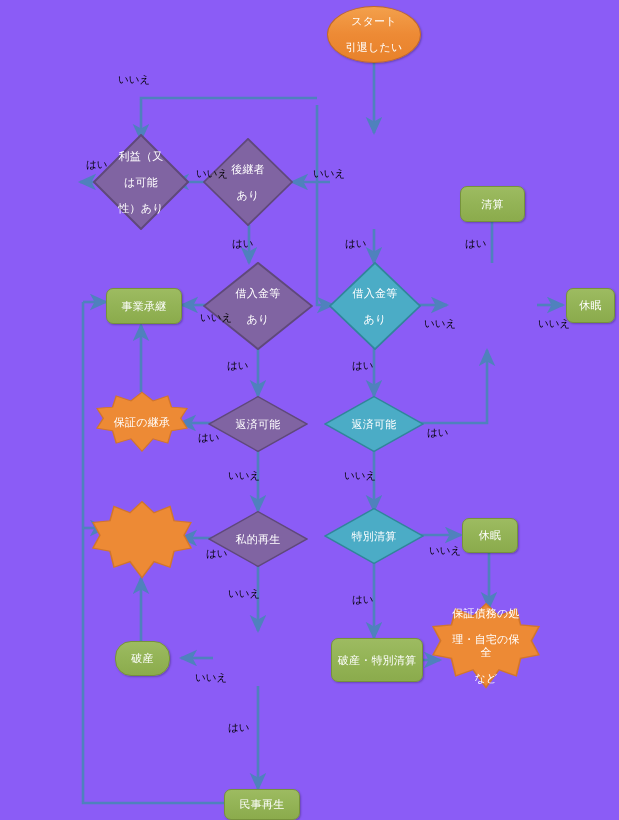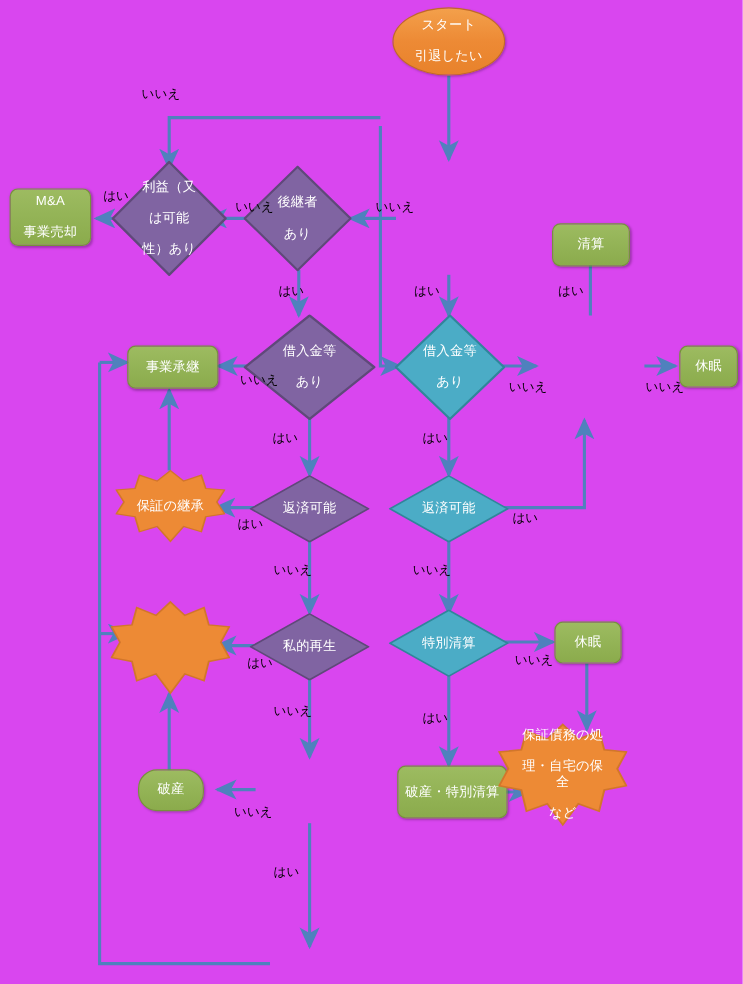--- a/index.html
+++ b/index.html
@@ -1,18 +1,18 @@
 <!DOCTYPE html>
 <html><head>
 <meta charset="utf-8">
 <style>
   html,body{margin:0;padding:0;background:#ffffff;}
   body{width:619px;height:820px;overflow:hidden;
        font-family:"Liberation Sans","DejaVu Sans",sans-serif;}
-  #canvas{position:relative;width:619px;height:820px;background:#d946ef;}
+  #canvas{position:relative;width:619px;height:820px;background:#8b5cf6;}
   svg#edges{position:absolute;left:0;top:0;width:619px;height:820px;}
 
   .node{position:absolute;box-sizing:border-box;display:flex;
         align-items:center;justify-content:center;text-align:center;
         color:#ffffff;font-size:11px;line-height:13px;
         letter-spacing:.2px;}
   .node span{display:block;padding:0 2px;}
 
   
   .rect{border-radius:7px;border:1.6px solid #76923C;
@@ -113,23 +113,20 @@
     <g fill="none" stroke="#4F81BD" stroke-width="2.6">
 
       <path d="M225,803 L83,803 L83,302"></path>
     </g>
   </svg>
 
   <div class="node ellipse" style="left:327px;top:6px;width:94px;height:57px;">
     <span><span>スタート</span><br><span>引退したい</span></span>
   </div>
 
-  <div class="node rect" style="left:8px;top:157px;width:68px;height:48px;">
-    <span><span>M&amp;A</span><br><span>事業売却</span></span>
-  </div>
 
   <div class="node diamond" style="left:93px;top:134px;width:96px;height:96px;">
     <svg class="dshape" viewBox="0 0 100 100" preserveAspectRatio="none">
       <polygon points="50,1 99,50 50,99 1,50" fill="#8064A2" stroke="#5F497A" stroke-width="2"></polygon>
     </svg>
     <span class="dlabel"><span>利益（又</span><br><span>は可能</span><br><span>性）あり</span></span>
   </div>
 
   <div class="node diamond" style="left:203px;top:138px;width:90px;height:88px;">
     <svg class="dshape" viewBox="0 0 100 100" preserveAspectRatio="none">
@@ -213,27 +210,30 @@
 
   <div class="node rect" style="left:115px;top:641px;width:55px;height:35px;border-radius:16px;">
     <span>破産</span>
   </div>
 
 
   <div class="node rect" style="left:331px;top:638px;width:92px;height:44px;">
     <span>破産・特別清算</span>
   </div>
 
-  <div class="node star" style="left:415px;top:602px;width:108px;height:88px;">
+  <div class="node star" style="left:432px;top:602px;width:108px;height:88px;">
     <svg class="sshape" viewBox="0 0 100 100" preserveAspectRatio="none">
       <polygon fill="#ED8A35" stroke="#D2762B" stroke-width="1.5" points="50,2 62,16 78,8 82,26 99,28 92,44 99,60 82,64 78,84 62,77 50,97 38,77 22,84 18,64 1,60 8,44 1,28 18,26 22,8 38,16"></polygon>
     </svg>
     <span class="slabel"><span>保証債務の処</span><br><span>理・自宅の保全</span><br><span>など</span></span>
   </div>
 
+  <div class="node rect" style="left:224px;top:789px;width:76px;height:31px;">
+    <span>民事再生</span>
+  </div>
 
   <div class="elabel" style="left:118px;top:74px;">いいえ</div>
   <div class="elabel" style="left:86px;top:159px;">はい</div>
   <div class="elabel" style="left:196px;top:168px;">いいえ</div>
   <div class="elabel" style="left:313px;top:168px;">いいえ</div>
   <div class="elabel" style="left:232px;top:238px;">はい</div>
   <div class="elabel" style="left:345px;top:238px;">はい</div>
   <div class="elabel" style="left:465px;top:238px;">はい</div>
   <div class="elabel" style="left:200px;top:312px;">いいえ</div>
   <div class="elabel" style="left:424px;top:318px;">いいえ</div>

